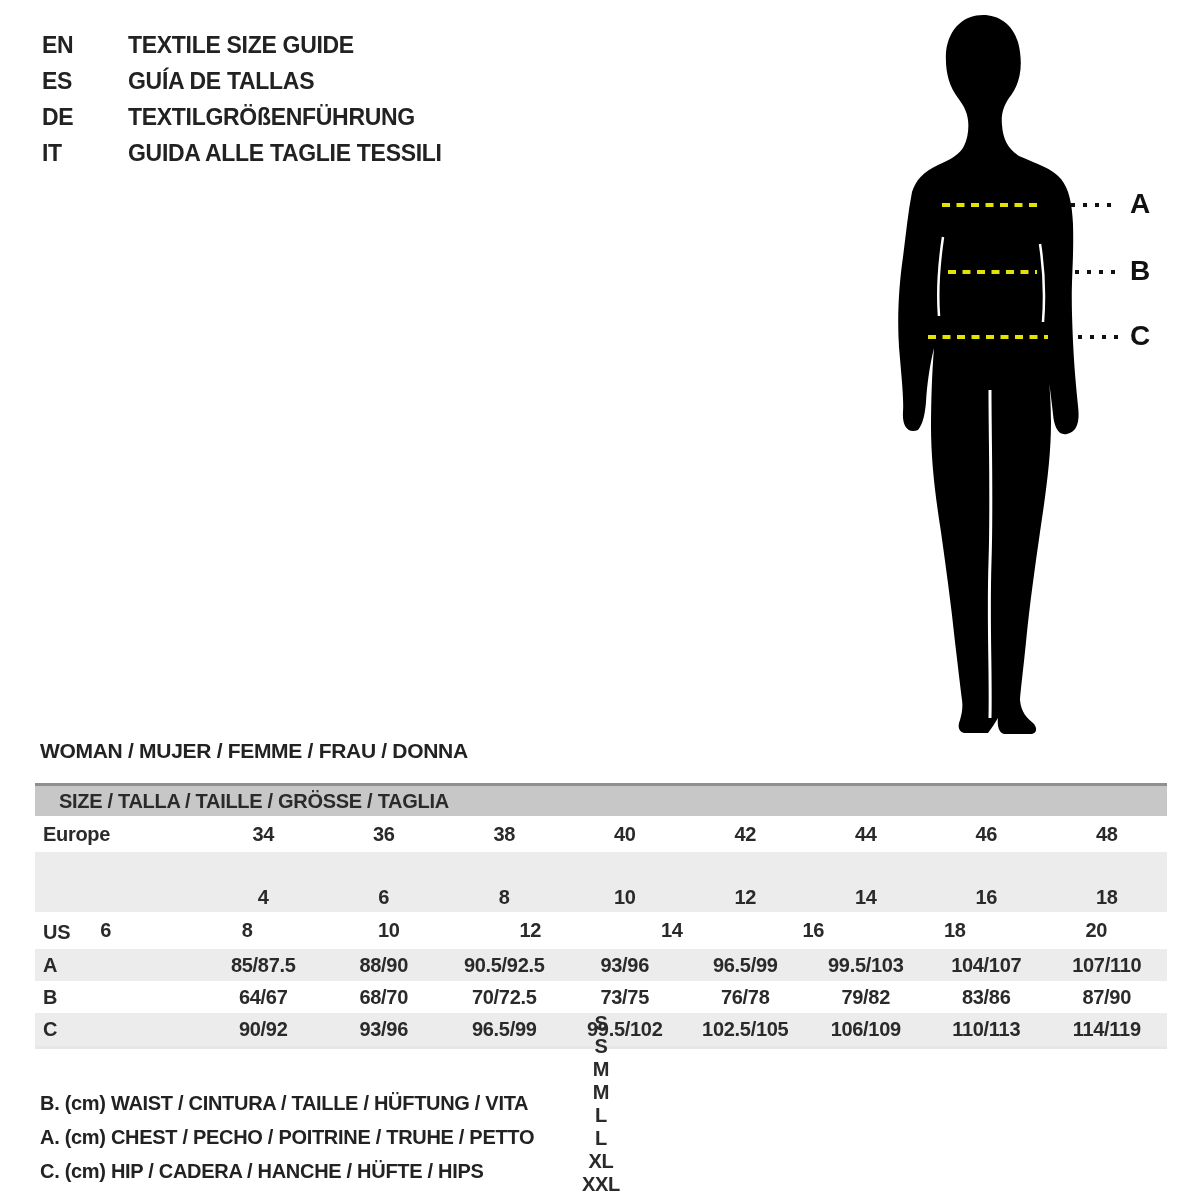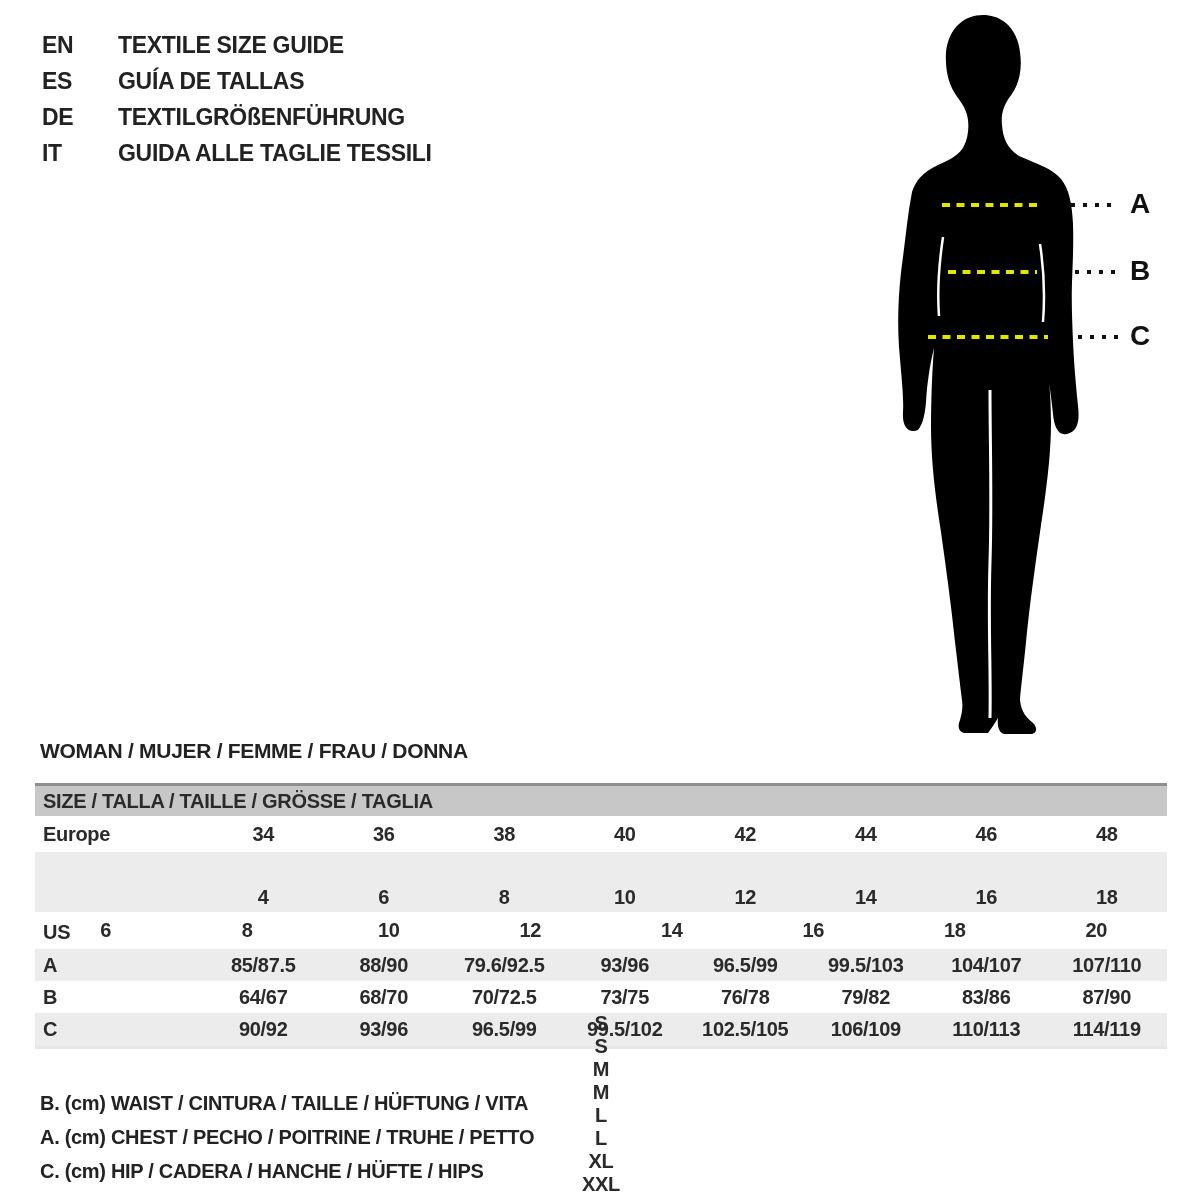--- a/index.html
+++ b/index.html
@@ -5,38 +5,38 @@
   html,body{margin:0;padding:0;background:#ffffff;}
   body{
     width:1200px;height:1200px;position:relative;overflow:hidden;
     font-family:"Liberation Sans","DejaVu Sans",sans-serif;
     color:#222222;-webkit-font-smoothing:antialiased;
   }
   
   .lang-block{position:absolute;left:42px;top:27px;}
   .lang-row{display:flex;height:36px;align-items:center;}
   .lang-code{width:76px;font-size:23px;font-weight:bold;letter-spacing:-0.3px;}
-  .lang-text{font-size:23px;font-weight:bold;letter-spacing:-0.3px;white-space:nowrap;}
+  .lang-text{font-size:23px;font-weight:bold;letter-spacing:-0.3px;white-space:nowrap;margin-left:10px;}
   
   .figure-wrap{position:absolute;left:890px;top:12px;width:230px;height:726px;}
   .marker-label{
     position:absolute;left:1122px;width:36px;text-align:center;
     font-size:28px;font-weight:bold;color:#111;
   }
   .marker-a{top:188px;} .marker-b{top:255px;} .marker-c{top:320px;}
   
   .section-heading{
     position:absolute;left:40px;top:739px;font-size:21px;font-weight:bold;
     letter-spacing:-0.3px;white-space:nowrap;
   }
   
   .size-table{position:absolute;left:35px;top:783px;width:1132px;border-bottom:3px solid #e7e7e7;}
   .size-table .thead{
     height:30px;line-height:30px;background:#c7c7c7;border-top:3px solid #8f8f8f;
-    font-size:20px;font-weight:bold;padding-left:8px;letter-spacing:-0.3px;color:#2a2a2a;
+    font-size:20px;font-weight:bold;padding-left:24px;letter-spacing:-0.3px;color:#2a2a2a;
   }
   .trow{display:flex;align-items:stretch;text-align:right;}
   .trow.shaded{background:#ececec;}
   .trow:nth-of-type(1){height:36px;}
   .trow:nth-of-type(2){height:30px;flex-direction:column;}
   .trow:nth-of-type(3){height:30px;}
   .trow:nth-of-type(4){height:37px;}
   .trow:nth-of-type(5){height:32px;}
   .trow:nth-of-type(6){height:32px;}
   .trow:nth-of-type(7){height:33px;}
@@ -181,21 +181,21 @@
         <div class="cell">12</div>
         <div class="cell">14</div>
         <div class="cell">16</div>
         <div class="cell">18</div>
         <div class="cell">20</div>
       </div>
       <div class="trow shaded">
         <div class="cell rlabel">A</div>
         <div class="cell">85/87.5</div>
         <div class="cell">88/90</div>
-        <div class="cell">79.6/92.5</div>
+        <div class="cell">90.5/92.5</div>
         <div class="cell">93/96</div>
         <div class="cell">96.5/99</div>
         <div class="cell">99.5/103</div>
         <div class="cell">104/107</div>
         <div class="cell">107/110</div>
       </div>
       <div class="trow">
         <div class="cell rlabel">B</div>
         <div class="cell">64/67</div>
         <div class="cell">68/70</div>

